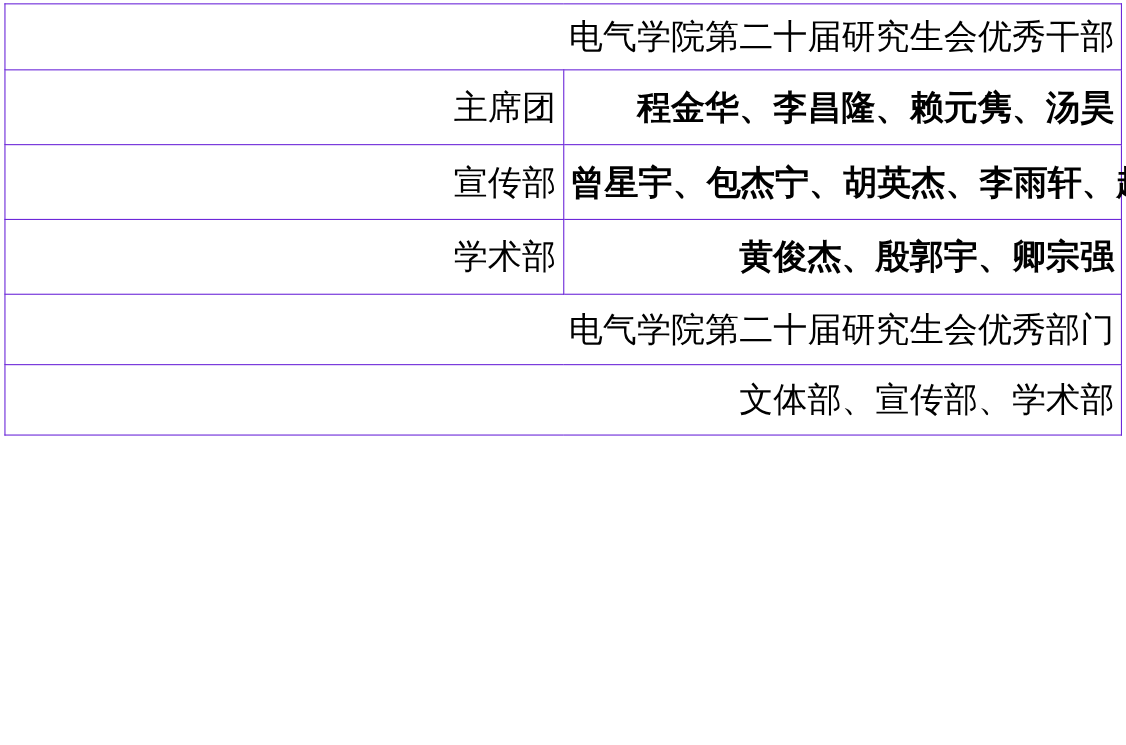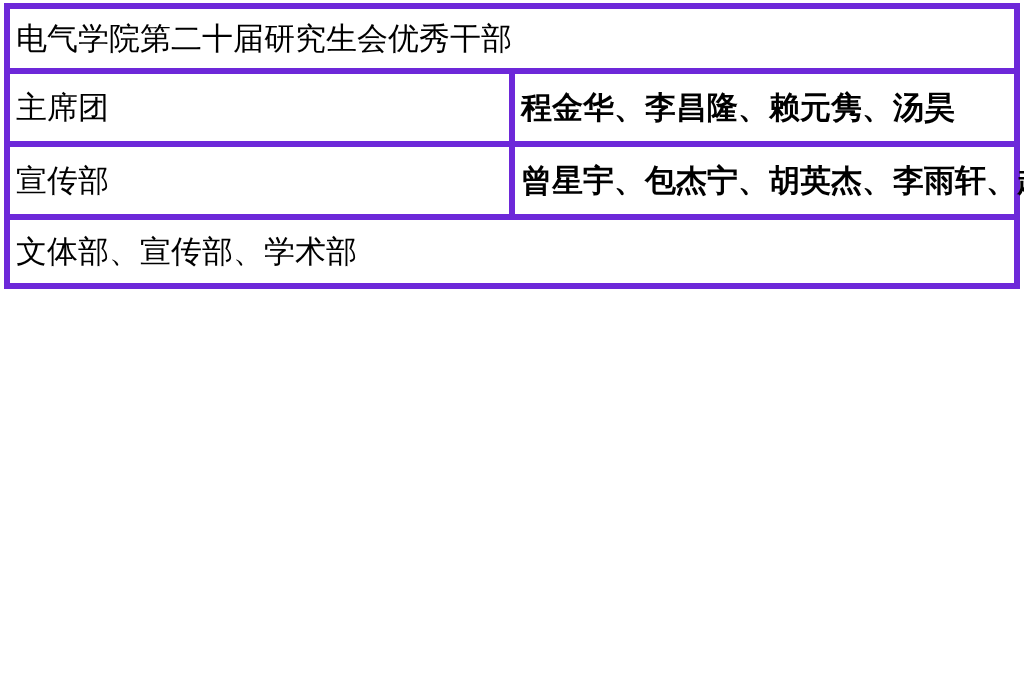--- a/index.html
+++ b/index.html
@@ -23,22 +23,22 @@
   }
   table.award-table {
     border-collapse: collapse;
     table-layout: fixed;
     width: 1016px;
     margin-left: 4px;
     margin-top: 3px;
     background: #ffffff;
   }
   table.award-table td {
-    border: 6px solid #6d28d9;
-    text-align: left;
+    border: 1px solid #6d28d9;
+    text-align: right;
     vertical-align: middle;
     font-family: "Liberation Serif", "DejaVu Serif", serif;
     font-size: 31px;
     line-height: 1.2;
     padding: 0 6px;
     background: #ffffff;
     white-space: nowrap;
   }
   td.title-cell {
     height: 59px;
@@ -72,17 +72,24 @@
       </tr>
       <tr>
         <td class="dept-cell">主席团</td>
         <td class="names-cell">程金华、李昌隆、赖元隽、汤昊</td>
       </tr>
       <tr>
         <td class="dept-cell">宣传部</td>
         <td class="names-cell">曾星宇、包杰宁、胡英杰、李雨轩、赵宸毅</td>
       </tr>
       <tr>
+        <td class="dept-cell">学术部</td>
+        <td class="names-cell">黄俊杰、殷郭宇、卿宗强</td>
+      </tr>
+      <tr>
+        <td class="section-cell" colspan="2">电气学院第二十届研究生会优秀部门</td>
+      </tr>
+      <tr>
         <td class="footer-cell" colspan="2">文体部、宣传部、学术部</td>
       </tr>
     </tbody>
   </table>
 </div>
 
 </body></html>

